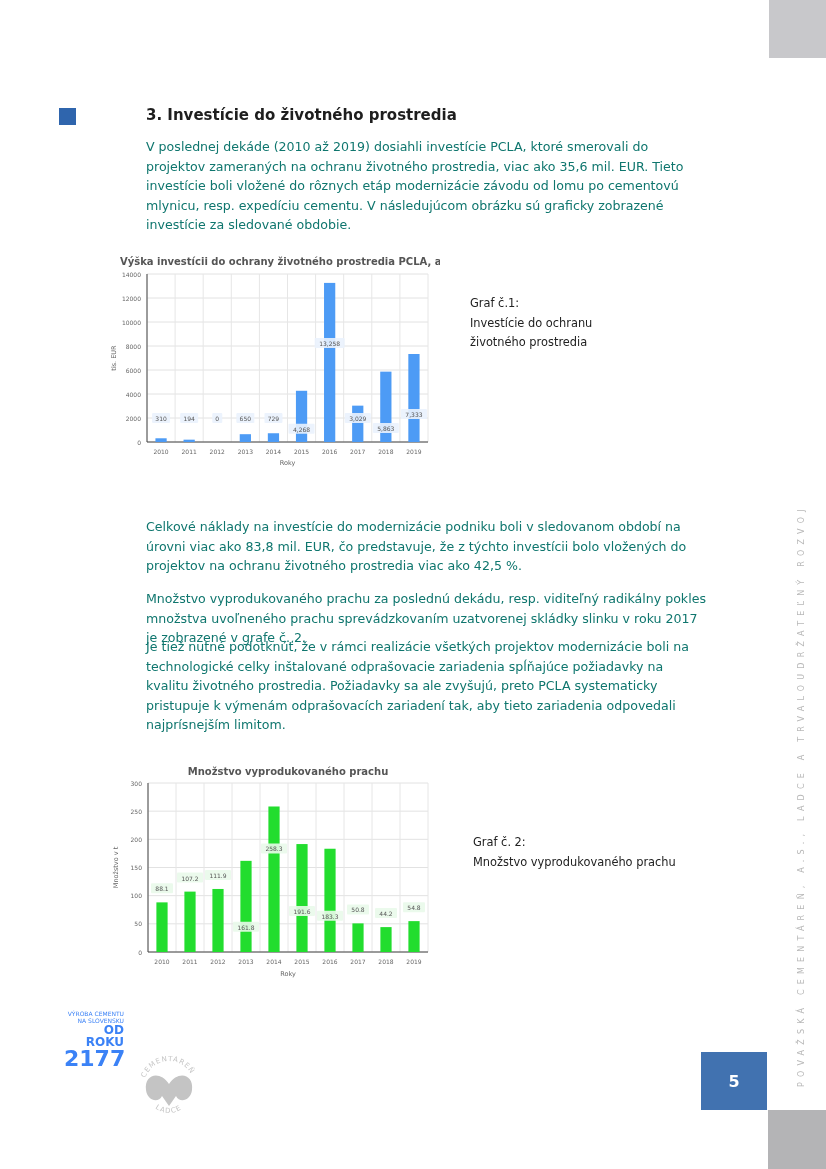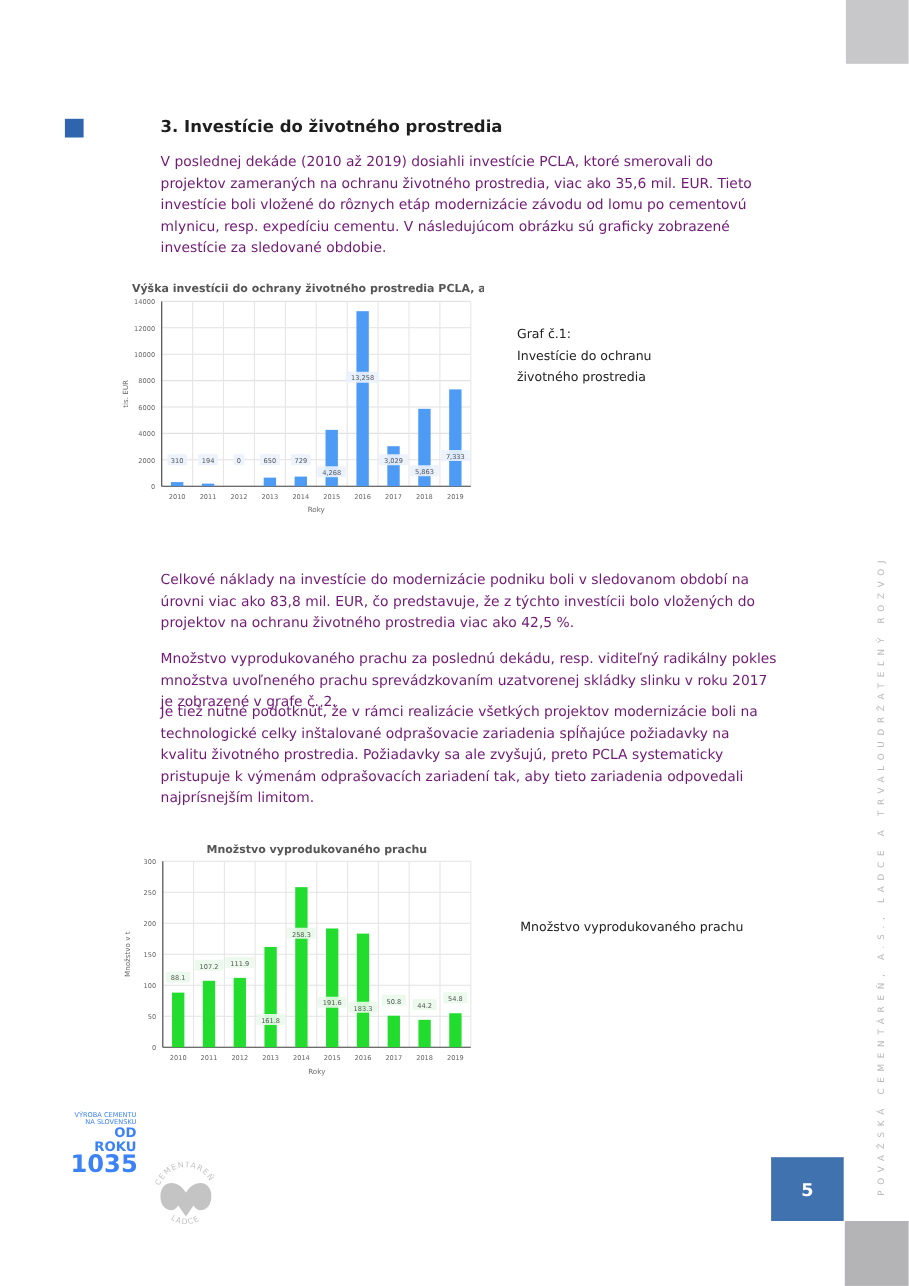--- a/index.html
+++ b/index.html
@@ -6,21 +6,21 @@
   body { width:826px; height:1169px; position:relative; background:#ffffff; overflow:hidden;
          font-family:"DejaVu Sans", sans-serif; color:#2b2b2b; }
   .gray-top { position:absolute; left:769px; top:0; width:57px; height:58px; background:#c8c8cb; }
   .gray-bottom { position:absolute; left:768px; top:1110px; width:58px; height:59px; background:#b4b4b6; }
   .page-num { position:absolute; left:701px; top:1052px; width:66px; height:58px; background:#4172b0;
               color:#fff; font-weight:bold; font-size:16px; display:flex; align-items:center; justify-content:center; }
   .side-text { position:absolute; left:797px; top:1087px; transform-origin:0 0; transform:rotate(-90deg);
                white-space:nowrap; font-size:8px; letter-spacing:5.2px; color:#b8b8b8; }
   .bullet { position:absolute; left:59px; top:108px; width:17px; height:17px; background:#2f65ad; }
   .heading { position:absolute; left:146px; top:106px; font-size:15px; font-weight:bold; color:#1e1e1e; }
-  .para { position:absolute; left:146px; width:560px; font-size:12.6px; line-height:19.6px; color:#701a75; }
+  .para { position:absolute; left:146px; width:560px; font-size:12.6px; line-height:19.6px; color:#0f766e; }
   .caption { position:absolute; font-size:11.4px; line-height:19.5px; color:#222; }
   svg text { font-family:"DejaVu Sans", sans-serif; }
   .logo-left { position:absolute; left:64px; top:1010px; width:60px; text-align:right; color:#3b82f6; }
   .logo-left .small { font-size:6px; line-height:7px; }
   .logo-left .od { font-size:12px; font-weight:bold; line-height:12px; }
   .logo-left .year { font-size:22px; font-weight:bold; line-height:22px; }
   .logo-right { position:absolute; left:136px; top:1056px; }
 </style>
 </head>
 <body>
@@ -187,28 +187,29 @@
     <text x="258" y="152.38266666666667" text-anchor="middle" font-size="6" fill="#555">50.8</text>
     <rect x="275" y="148.10066666666665" width="22" height="10" fill="#e9f9ea" fill-opacity="0.9" rx="1"></rect>
     <text x="286" y="156.10066666666665" text-anchor="middle" font-size="6" fill="#555">44.2</text>
     <rect x="303" y="142.12933333333334" width="22" height="10" fill="#e9f9ea" fill-opacity="0.9" rx="1"></rect>
     <text x="314" y="150.12933333333334" text-anchor="middle" font-size="6" fill="#555">54.8</text>
     <text x="188" y="216" text-anchor="middle" font-size="6.5" fill="#666">Roky</text>
     <text x="0" y="0" text-anchor="middle" font-size="6.5" fill="#666" transform="translate(18,107.5) rotate(-90)">Množstvo v t</text>
   </svg>
 
 <div class="caption" style="left:473px; top:833px;">
+  <div>Graf č. 2:</div>
   <div>Množstvo vyprodukovaného prachu</div>
 </div>
 
 <div class="logo-left">
   <div class="small">VÝROBA CEMENTU</div>
   <div class="small">NA SLOVENSKU</div>
   <div class="od">OD ROKU</div>
-  <div class="year">1035</div>
+  <div class="year">2177</div>
 </div>
 <svg class="logo-right" width="66" height="58" viewBox="0 0 66 58">
   <defs>
     <path id="arcTop" d="M8,30 A25,25 0 0,1 58,30"></path>
     <path id="arcBot" d="M14,46 A22,22 0 0,0 52,46"></path>
   </defs>
   <text font-size="7" fill="#c4c4c4" letter-spacing="1">
     <textPath href="#arcTop" startOffset="8">CEMENTÁREŇ</textPath>
   </text>
   <path d="M10,34 C8,18 24,14 33,28 C42,14 58,18 56,34 C55,44 44,48 40,40 L33,50 L26,40 C22,48 11,44 10,34 Z" fill="#c4c4c4"></path>

